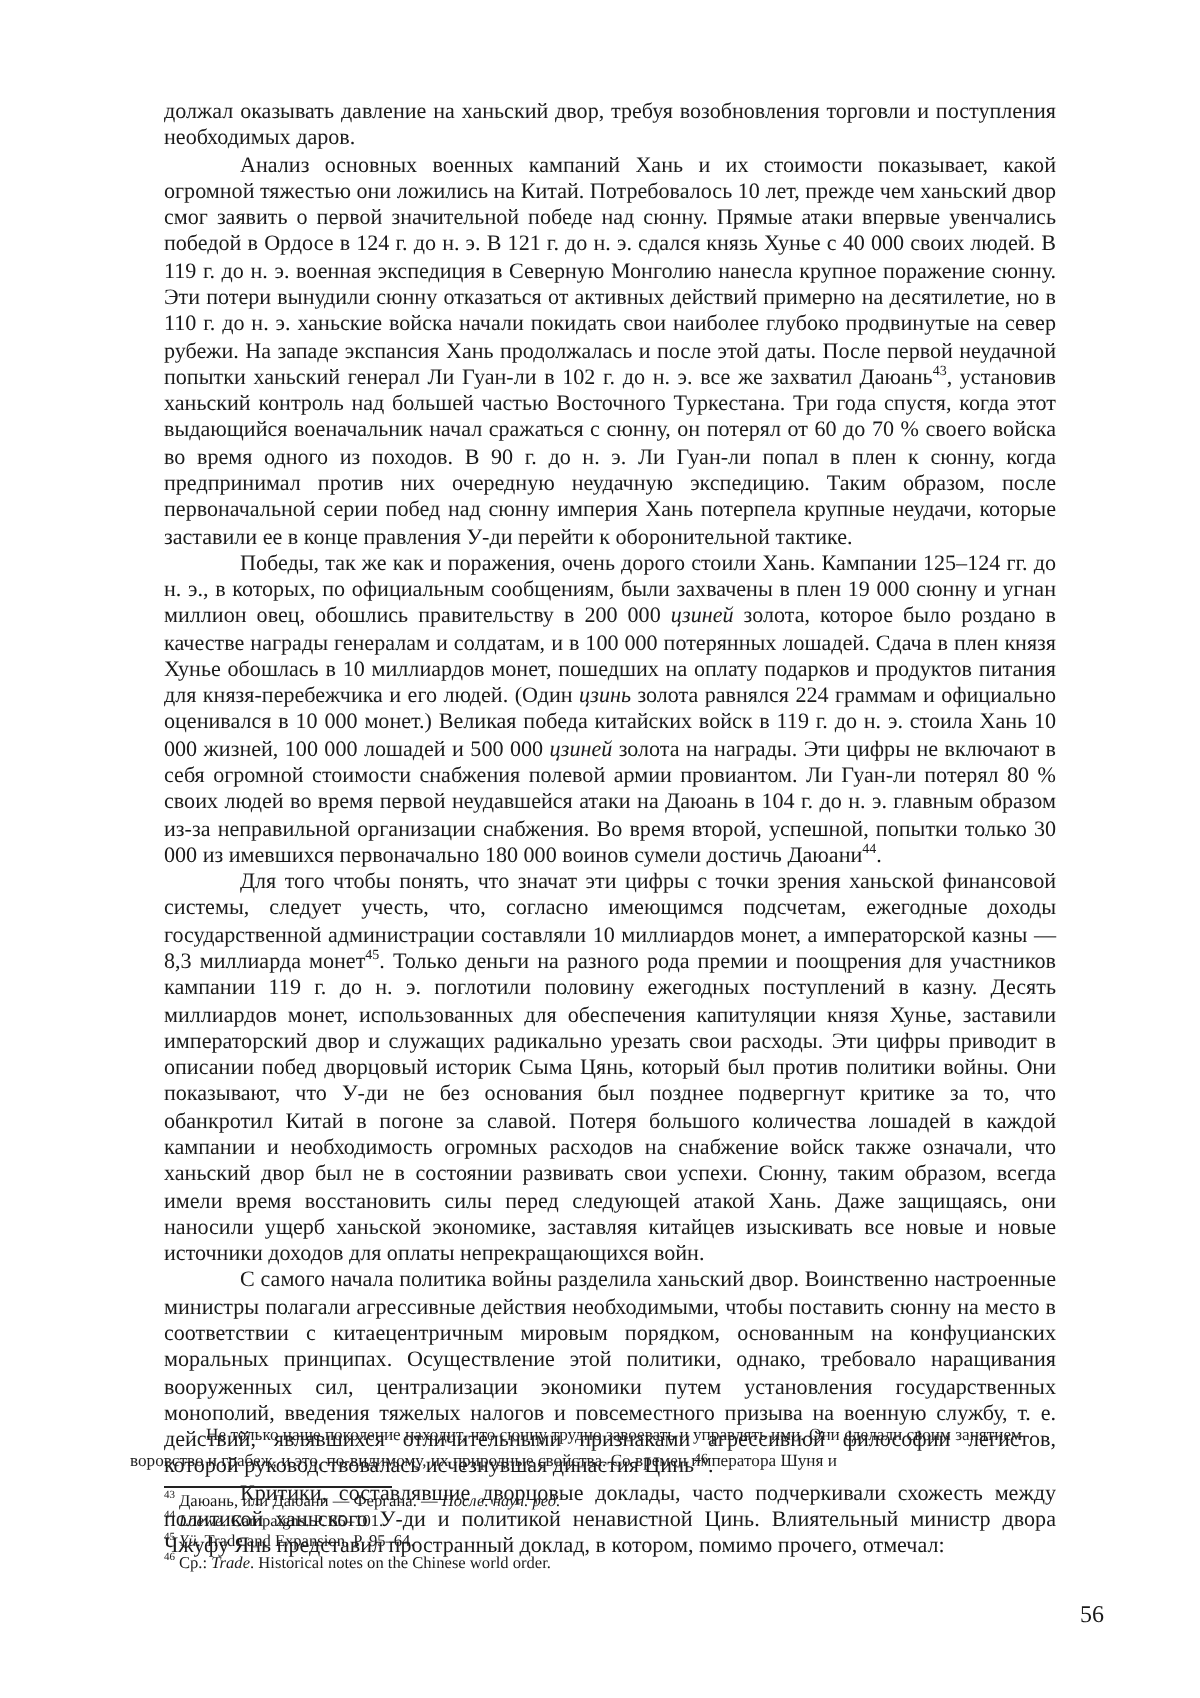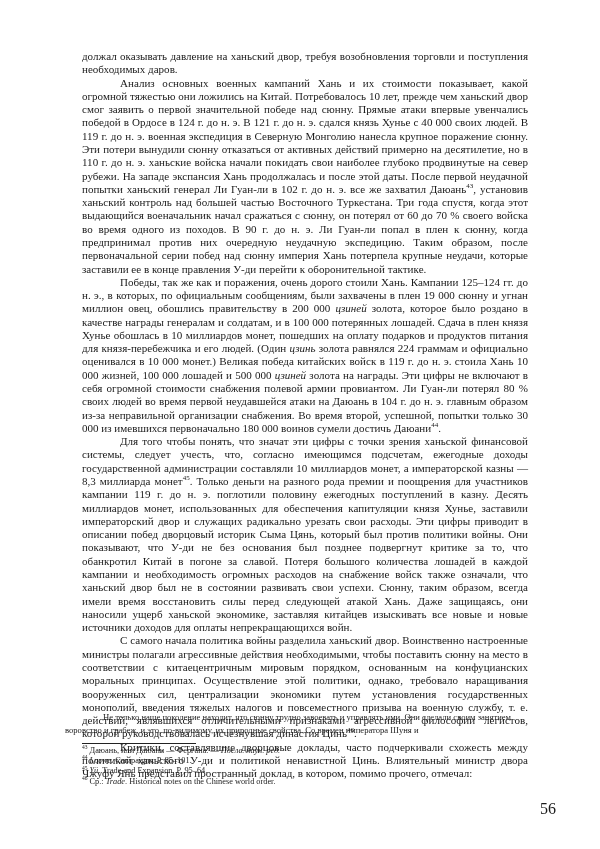--- a/index.html
+++ b/index.html
@@ -27,21 +27,21 @@
   }
   .footnotes {
     position: absolute; left: 82px; top: 746px; width: 446px;
     font-size: 8.3px; line-height: 10.2px; color: #1a1a1a;
   }
   .footnotes div { padding-left: 0; }
   .footnotes sup { font-size: 5.5px; vertical-align: super; line-height: 0; margin-right: 2px; }
   .footnotes i { font-style: italic; }
   .page-number {
     position: absolute; left: 540px; top: 800px;
-    font-size: 16px; font-family: "Liberation Serif", serif; color: #1a1a1a;
+    font-size: 12px; font-family: "Liberation Serif", serif; color: #1a1a1a;
   }
 </style>
 </head>
 <body>
 
 <div class="page">
   <div class="body-text" id="body-text">
       <p class=""><span>должал оказывать давление на ханьский двор, требуя возобновления торговли и поступления необходимых даров.</span></p>
       <p class="indent"><span>Анализ основных военных кампаний Хань и их стоимости показывает, какой огромной тяжестью они ложились на Китай. Потребовалось 10 лет, прежде чем ханьский двор смог заявить о первой значительной победе над сюнну. Прямые атаки впервые увенчались победой в Ордосе в 124 г. до н. э. В 121 г. до н. э. сдался князь Хунье с 40 000 своих людей. В 119 г. до н. э. военная экспедиция в Северную Монголию нанесла крупное поражение сюнну. Эти потери вынудили сюнну отказаться от активных действий примерно на десятилетие, но в 110 г. до н. э. ханьские войска начали покидать свои наиболее глубоко продвинутые на север рубежи. На западе экспансия Хань продолжалась и после этой даты. После первой неудачной попытки ханьский генерал Ли Гуан-ли в 102 г. до н. э. все же захватил Даюань</span><sup>43</sup><span>, установив ханьский контроль над большей частью Восточного Туркестана. Три года спустя, когда этот выдающийся военачальник начал сражаться с сюнну, он потерял от 60 до 70 % своего войска во время одного из походов. В 90 г. до н. э. Ли Гуан-ли попал в плен к сюнну, когда предпринимал против них очередную неудачную экспедицию. Таким образом, после первоначальной серии побед над сюнну империя Хань потерпела крупные неудачи, которые заставили ее в конце правления У-ди перейти к оборонительной тактике.</span></p>
       <p class="indent"><span>Победы, так же как и поражения, очень дорого стоили Хань. Кампании 125–124 гг. до н. э., в которых, по официальным сообщениям, были захвачены в плен 19 000 сюнну и угнан миллион овец, обошлись правительству в 200 000 </span><i>цзиней</i><span> золота, которое было роздано в качестве награды генералам и солдатам, и в 100 000 потерянных лошадей. Сдача в плен князя Хунье обошлась в 10 миллиардов монет, пошедших на оплату подарков и продуктов питания для князя-перебежчика и его людей. (Один </span><i>цзинь</i><span> золота равнялся 224 граммам и официально оценивался в 10 000 монет.) Великая победа китайских войск в 119 г. до н. э. стоила Хань 10 000 жизней, 100 000 лошадей и 500 000 </span><i>цзиней</i><span> золота на награды. Эти цифры не включают в себя огромной стоимости снабжения полевой армии провиантом. Ли Гуан-ли потерял 80 % своих людей во время первой неудавшейся атаки на Даюань в 104 г. до н. э. главным образом из-за неправильной организации снабжения. Во время второй, успешной, попытки только 30 000 из имевшихся первоначально 180 000 воинов сумели достичь Даюани</span><sup>44</sup><span>.</span></p>

